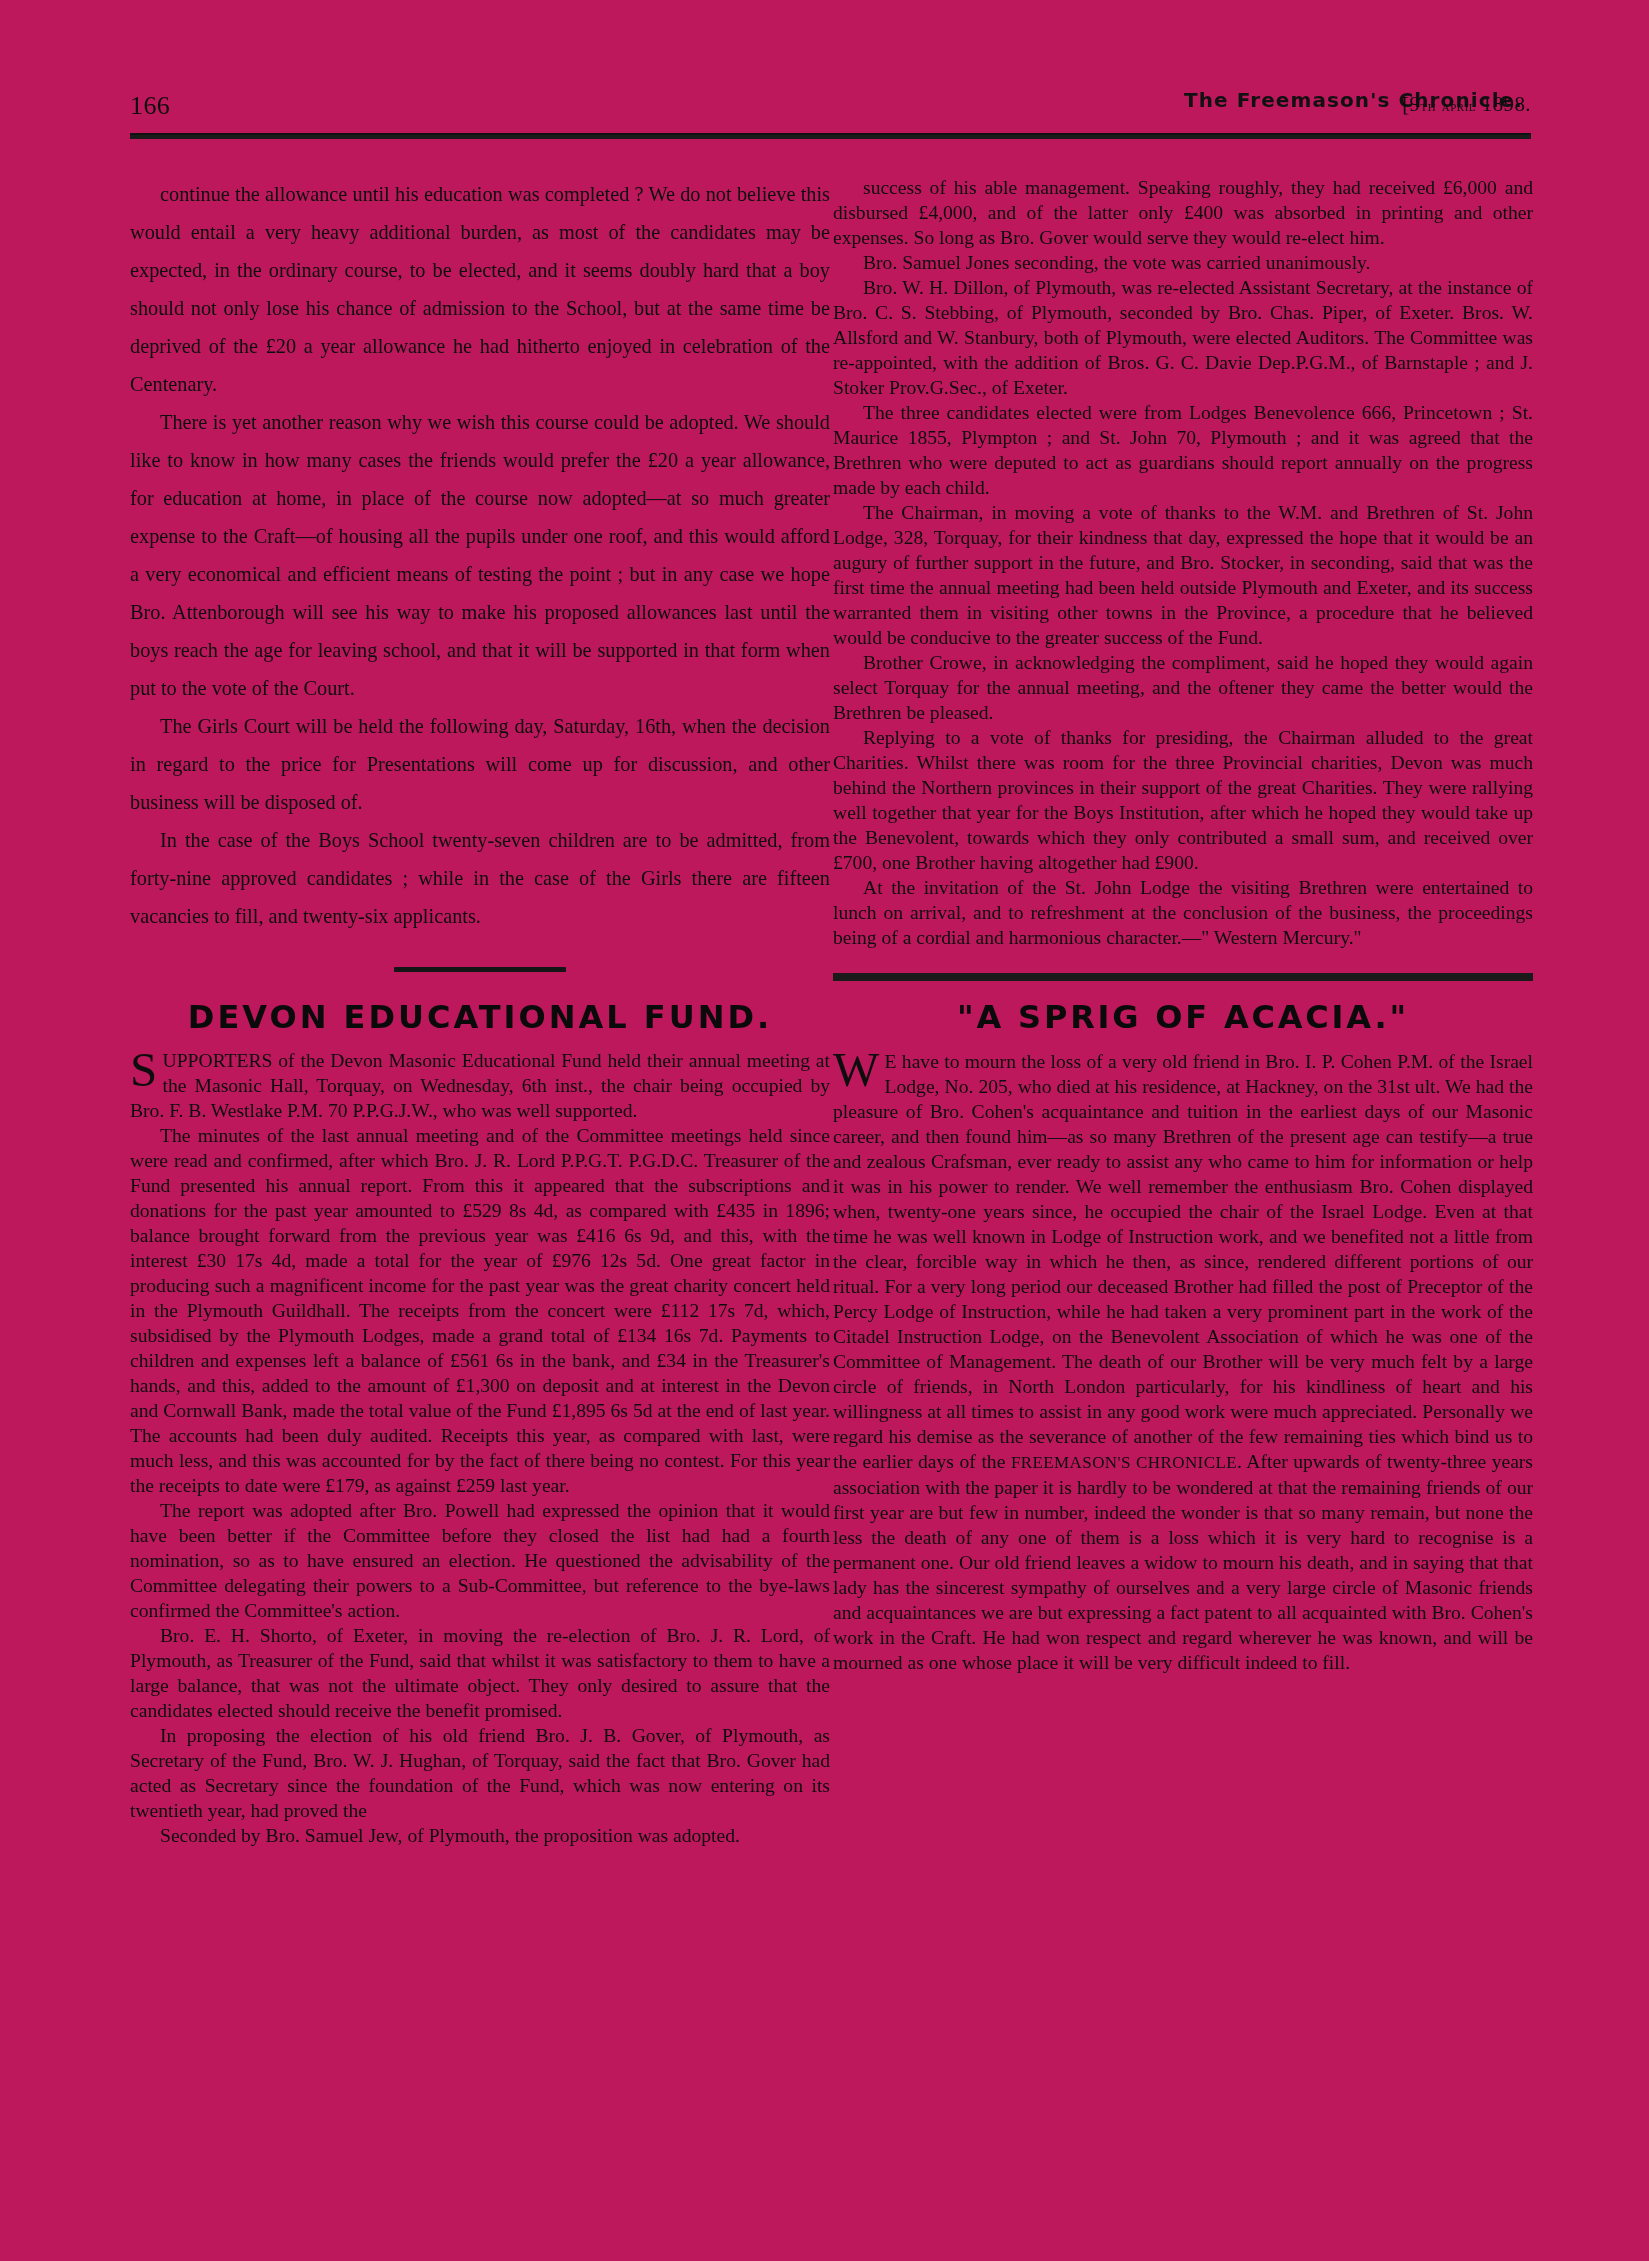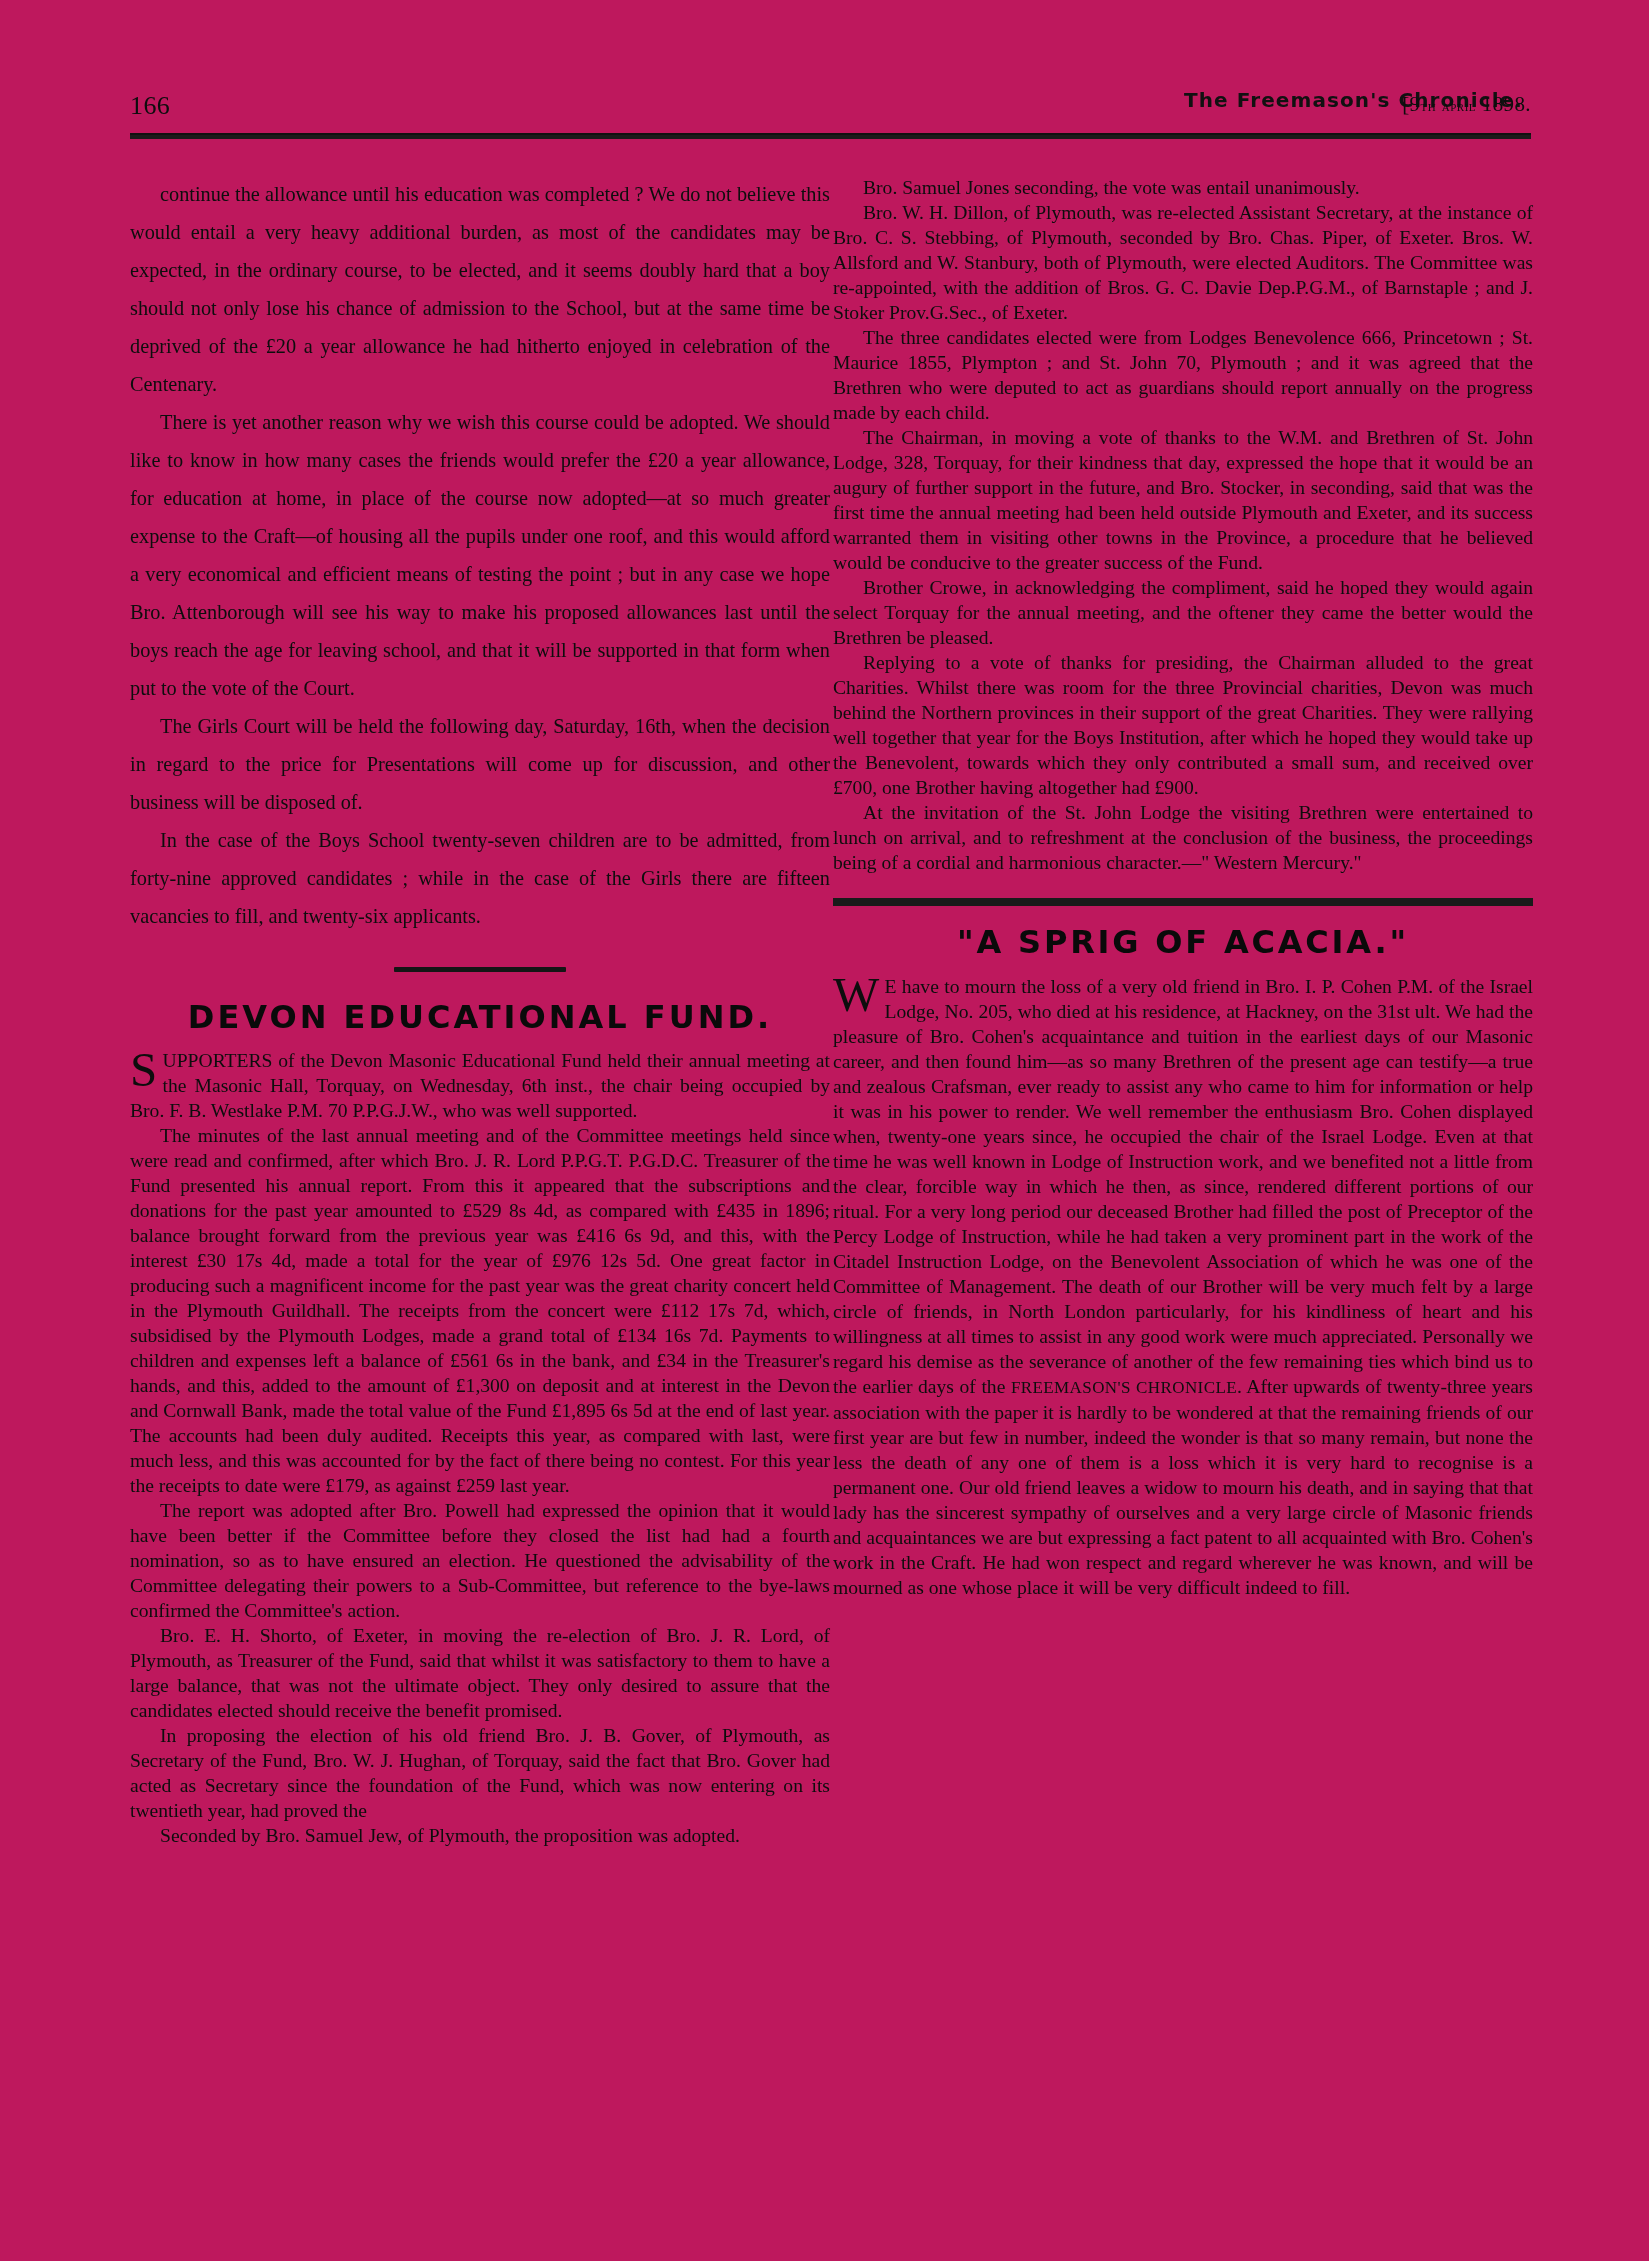--- a/index.html
+++ b/index.html
@@ -177,21 +177,22 @@
     <p class="tight">The minutes of the last annual meeting and of the Committee meetings held since were read and confirmed, after which Bro. J. R. Lord P.P.G.T. P.G.D.C. Treasurer of the Fund presented his annual report. From this it appeared that the subscriptions and donations for the past year amounted to £529 8s 4d, as compared with £435 in 1896; balance brought forward from the previous year was £416 6s 9d, and this, with the interest £30 17s 4d, made a total for the year of £976 12s 5d. One great factor in producing such a magnificent income for the past year was the great charity concert held in the Plymouth Guildhall. The receipts from the concert were £112 17s 7d, which, subsidised by the Plymouth Lodges, made a grand total of £134 16s 7d. Payments to children and expenses left a balance of £561 6s in the bank, and £34 in the Treasurer's hands, and this, added to the amount of £1,300 on deposit and at interest in the Devon and Cornwall Bank, made the total value of the Fund £1,895 6s 5d at the end of last year. The accounts had been duly audited. Receipts this year, as compared with last, were much less, and this was accounted for by the fact of there being no contest. For this year the receipts to date were £179, as against £259 last year.</p>
     <p class="tight">The report was adopted after Bro. Powell had expressed the opinion that it would have been better if the Committee before they closed the list had had a fourth nomination, so as to have ensured an election. He questioned the advisability of the Committee delegating their powers to a Sub-Committee, but reference to the bye-laws confirmed the Committee's action.</p>
     <p class="tight">Bro. E. H. Shorto, of Exeter, in moving the re-election of Bro. J. R. Lord, of Plymouth, as Treasurer of the Fund, said that whilst it was satisfactory to them to have a large balance, that was not the ultimate object. They only desired to assure that the candidates elected should receive the benefit promised.</p>
     <p class="tight">In proposing the election of his old friend Bro. J. B. Gover, of Plymouth, as Secretary of the Fund, Bro. W. J. Hughan, of Torquay, said the fact that Bro. Gover had acted as Secretary since the foundation of the Fund, which was now entering on its twentieth year, had proved the</p>
     <p class="tight">Seconded by Bro. Samuel Jew, of Plymouth, the proposition was adopted.</p>
 
   </div>
 
   <div class="col col-right">
 
-    <p class="tight">Bro. Samuel Jones seconding, the vote was entail unanimously.</p>
+    <p class="tight">success of his able management. Speaking roughly, they had received £6,000 and disbursed £4,000, and of the latter only £400 was absorbed in printing and other expenses. So long as Bro. Gover would serve they would re-elect him.</p>
+    <p class="tight">Bro. Samuel Jones seconding, the vote was carried unanimously.</p>
     <p class="tight">Bro. W. H. Dillon, of Plymouth, was re-elected Assistant Secretary, at the instance of Bro. C. S. Stebbing, of Plymouth, seconded by Bro. Chas. Piper, of Exeter. Bros. W. Allsford and W. Stanbury, both of Plymouth, were elected Auditors. The Committee was re-appointed, with the addition of Bros. G. C. Davie Dep.P.G.M., of Barnstaple ; and J. Stoker Prov.G.Sec., of Exeter.</p>
     <p class="tight">The three candidates elected were from Lodges Benevolence 666, Princetown ; St. Maurice 1855, Plympton ; and St. John 70, Plymouth ; and it was agreed that the Brethren who were deputed to act as guardians should report annually on the progress made by each child.</p>
     <p class="tight">The Chairman, in moving a vote of thanks to the W.M. and Brethren of St. John Lodge, 328, Torquay, for their kindness that day, expressed the hope that it would be an augury of further support in the future, and Bro. Stocker, in seconding, said that was the first time the annual meeting had been held outside Plymouth and Exeter, and its success warranted them in visiting other towns in the Province, a procedure that he believed would be conducive to the greater success of the Fund.</p>
     <p class="tight">Brother Crowe, in acknowledging the compliment, said he hoped they would again select Torquay for the annual meeting, and the oftener they came the better would the Brethren be pleased.</p>
     <p class="tight">Replying to a vote of thanks for presiding, the Chairman alluded to the great Charities. Whilst there was room for the three Provincial charities, Devon was much behind the Northern provinces in their support of the great Charities. They were rallying well together that year for the Boys Institution, after which he hoped they would take up the Benevolent, towards which they only contributed a small sum, and received over £700, one Brother having altogether had £900.</p>
     <p class="tight">At the invitation of the St. John Lodge the visiting Brethren were entertained to lunch on arrival, and to refreshment at the conclusion of the business, the proceedings being of a cordial and harmonious character.—" Western Mercury."</p>
 
     <div class="divider-wide"></div>
 
     <h2 class="section-head quoted">"A SPRIG OF ACACIA."</h2>

